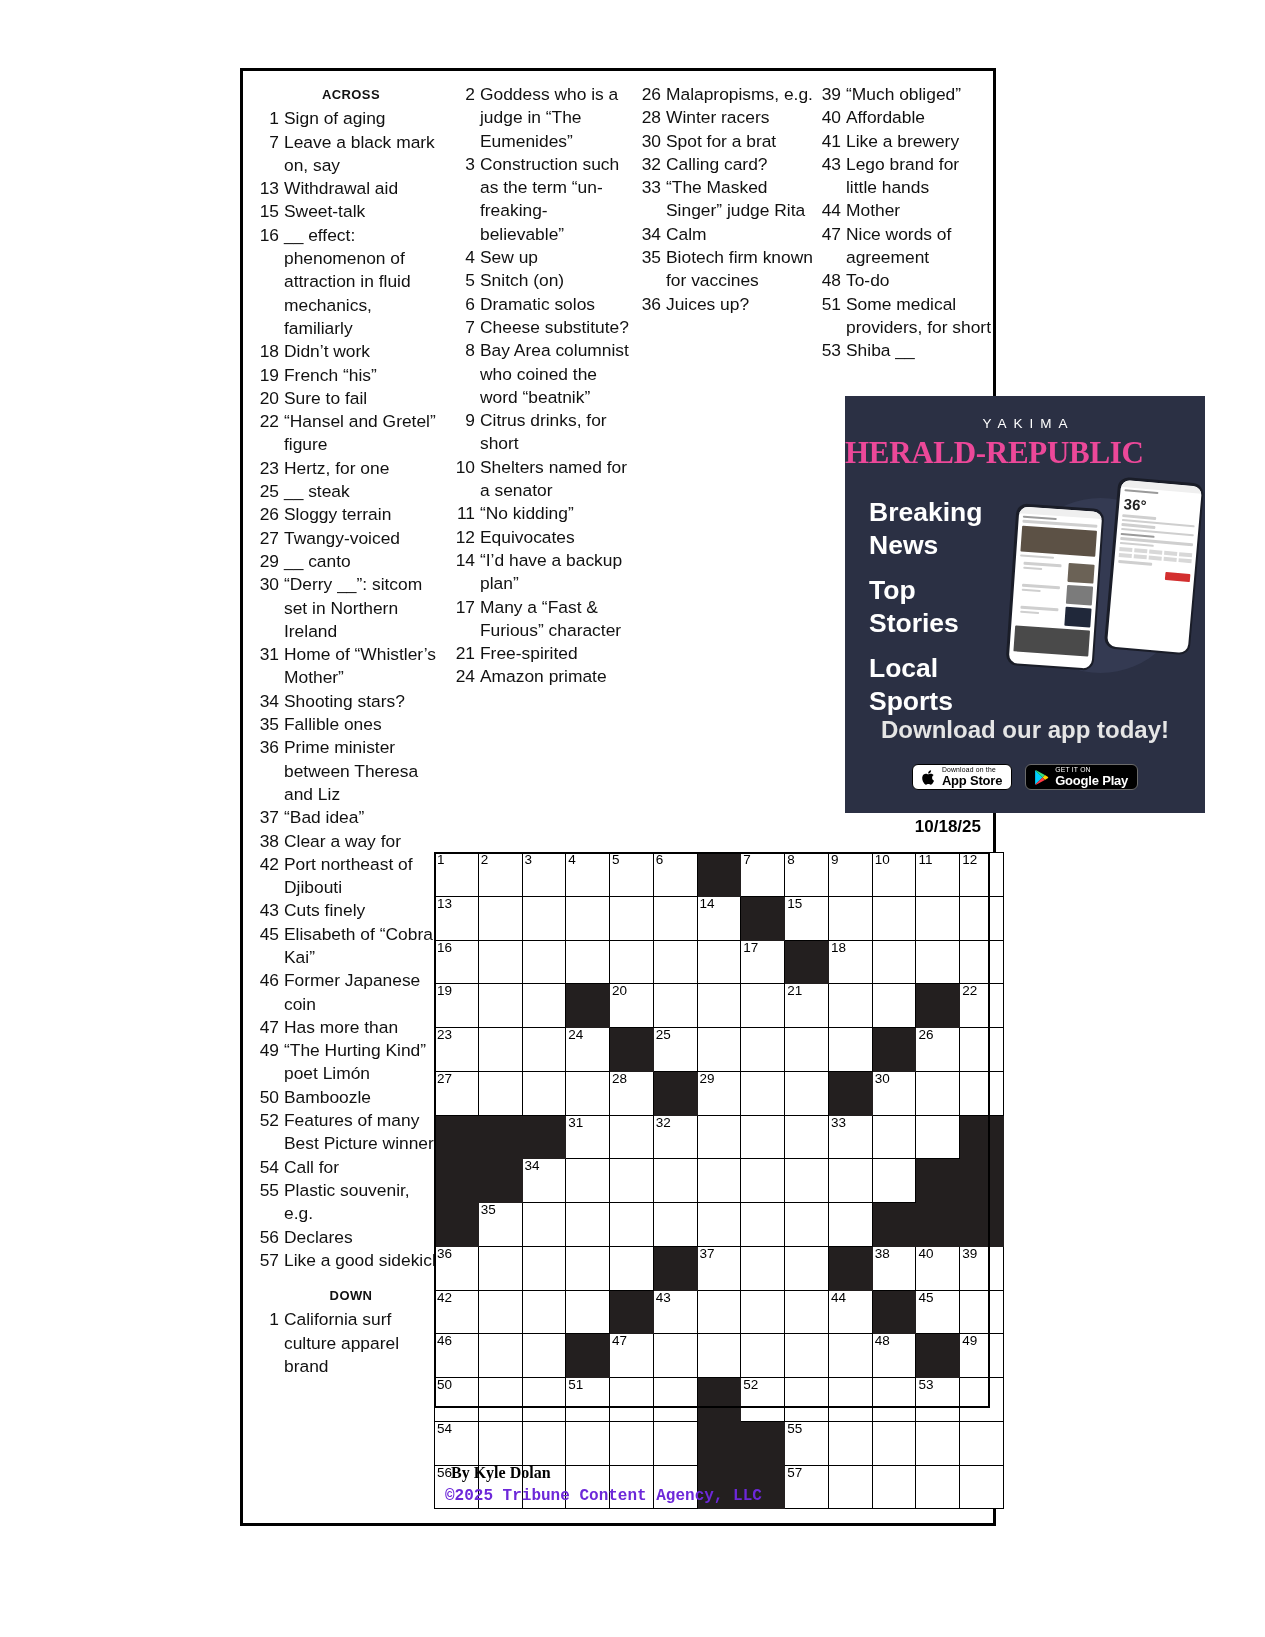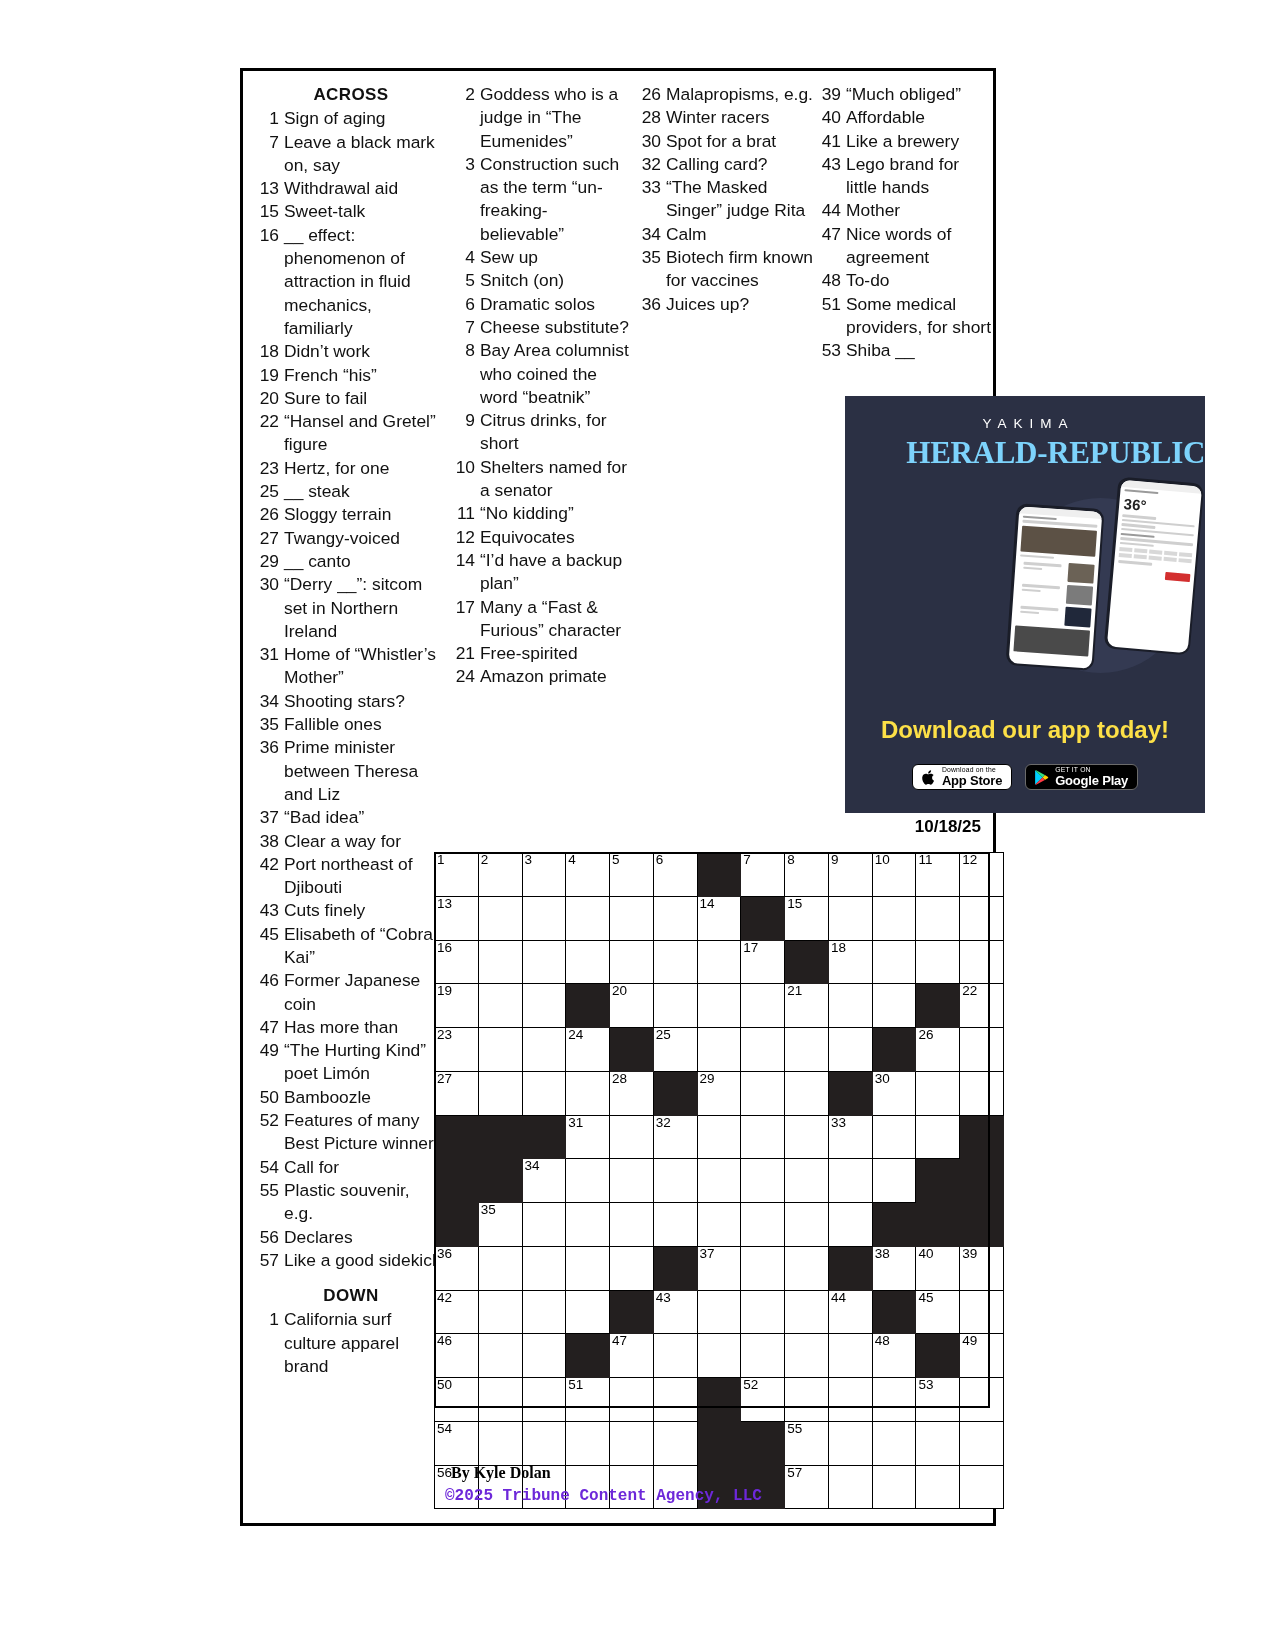--- a/index.html
+++ b/index.html
@@ -49,21 +49,21 @@
     color: #111;
   }
   .col-1 { left: 0px;   width: 190px; }
   .col-2 { left: 196px; width: 180px; }
   .col-3 { left: 382px; width: 178px; }
   .col-4 { left: 562px; width: 178px; }
 
   .section-title {
     font-weight: bold;
     text-align: center;
-    font-size: 17px;
+    font-size: 13px;
     letter-spacing: 0.4px;
     margin: 0 0 1px 0;
     padding-left: 6px;
   }
   .section-title.down-title { margin-top: 12px; }
 
   .clue {
     display: flex;
     align-items: flex-start;
     margin: 0;
@@ -92,22 +92,22 @@
   .ad-brand-kicker {
     margin-top: 20px;
     text-align: center;
     color: #ffffff;
     font-size: 13.5px;
     letter-spacing: 7px;
     font-weight: 400;
     padding-left: 7px;
   }
   .ad-brand-main {
-    text-align: right;
-    color: #7dd3fc;
+    text-align: left;
+    color: #ec4899;
     font-size: 31px;
     font-weight: bold;
     letter-spacing: -0.3px;
     margin-top: 4px;
     font-family: "Liberation Serif", serif;
   }
   .ad-features {
     position: absolute;
     left: 24px;
     top: 100px;
@@ -117,21 +117,21 @@
     line-height: 33px;
     width: 150px;
   }
   .ad-feature-line { white-space: nowrap; }
   .ad-cta {
     position: absolute;
     left: 0;
     right: 0;
     top: 320px;
     text-align: center;
-    color: #fde047;
+    color: #e5e5e5;
     font-size: 24px;
     font-weight: bold;
   }
   .ad-badges {
     position: absolute;
     left: 0; right: 0;
     top: 368px;
     display: flex;
     justify-content: center;
     gap: 13px;
@@ -583,20 +583,28 @@
               <span class="clue-text">Shiba __</span>
             </div>
           </div>
     </div>
   </div>
 
   <div class="ad-block">
     <div class="ad-brand-kicker">YAKIMA</div>
     <div class="ad-brand-main">HERALD-REPUBLIC</div>
 
+    <div class="ad-features">
+      <div class="ad-feature-line">Breaking</div>
+      <div class="ad-feature-line">News</div>
+      <div class="ad-feature-line" style="margin-top:12px">Top</div>
+      <div class="ad-feature-line">Stories</div>
+      <div class="ad-feature-line" style="margin-top:12px">Local</div>
+      <div class="ad-feature-line">Sports</div>
+    </div>
 
     <div class="phones">
       <div class="glow"></div>
 
       <div class="phone phone-back">
         <div class="phone-screen">
           <div class="scr-bar"></div>
           <div class="scr-line short dark"></div>
           <div class="temp-big">36°</div>
           <div class="scr-line short"></div>

